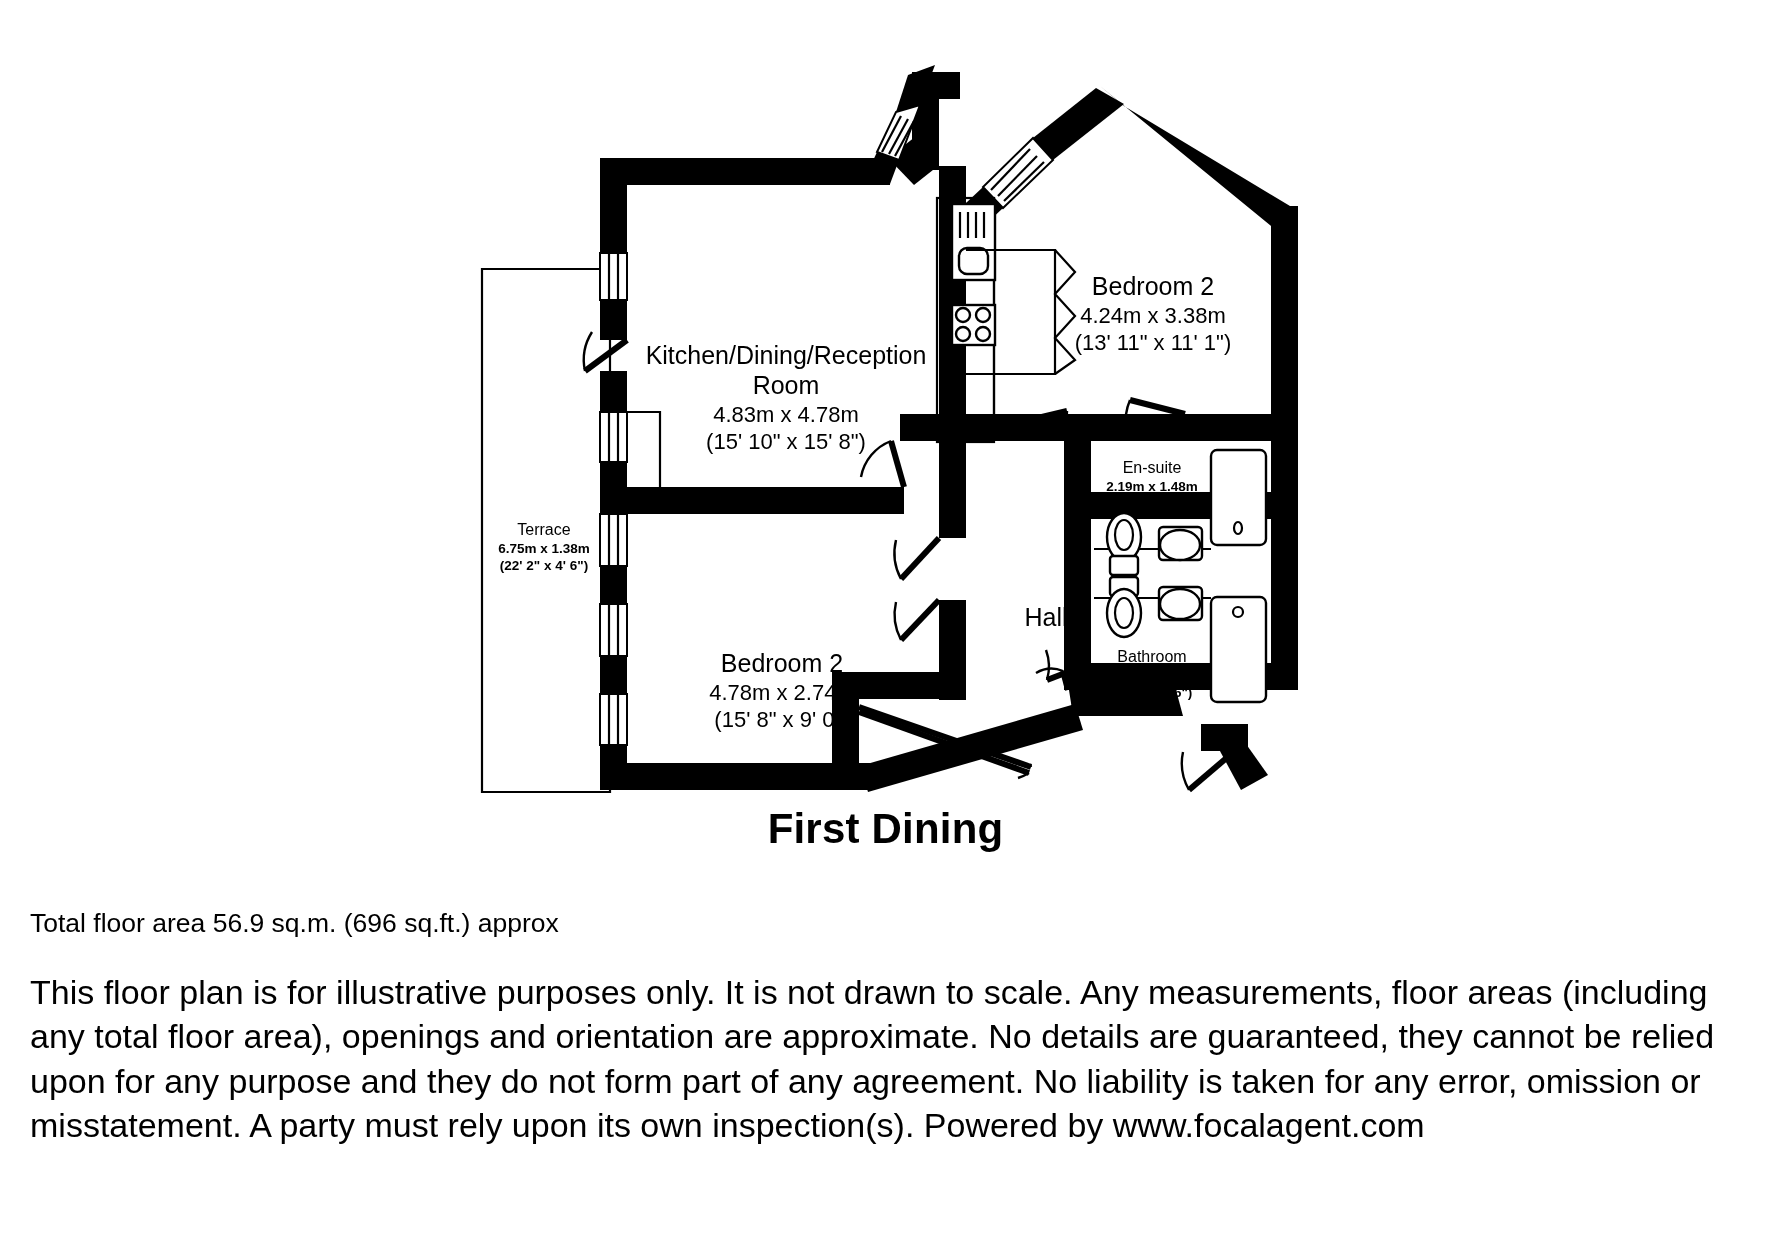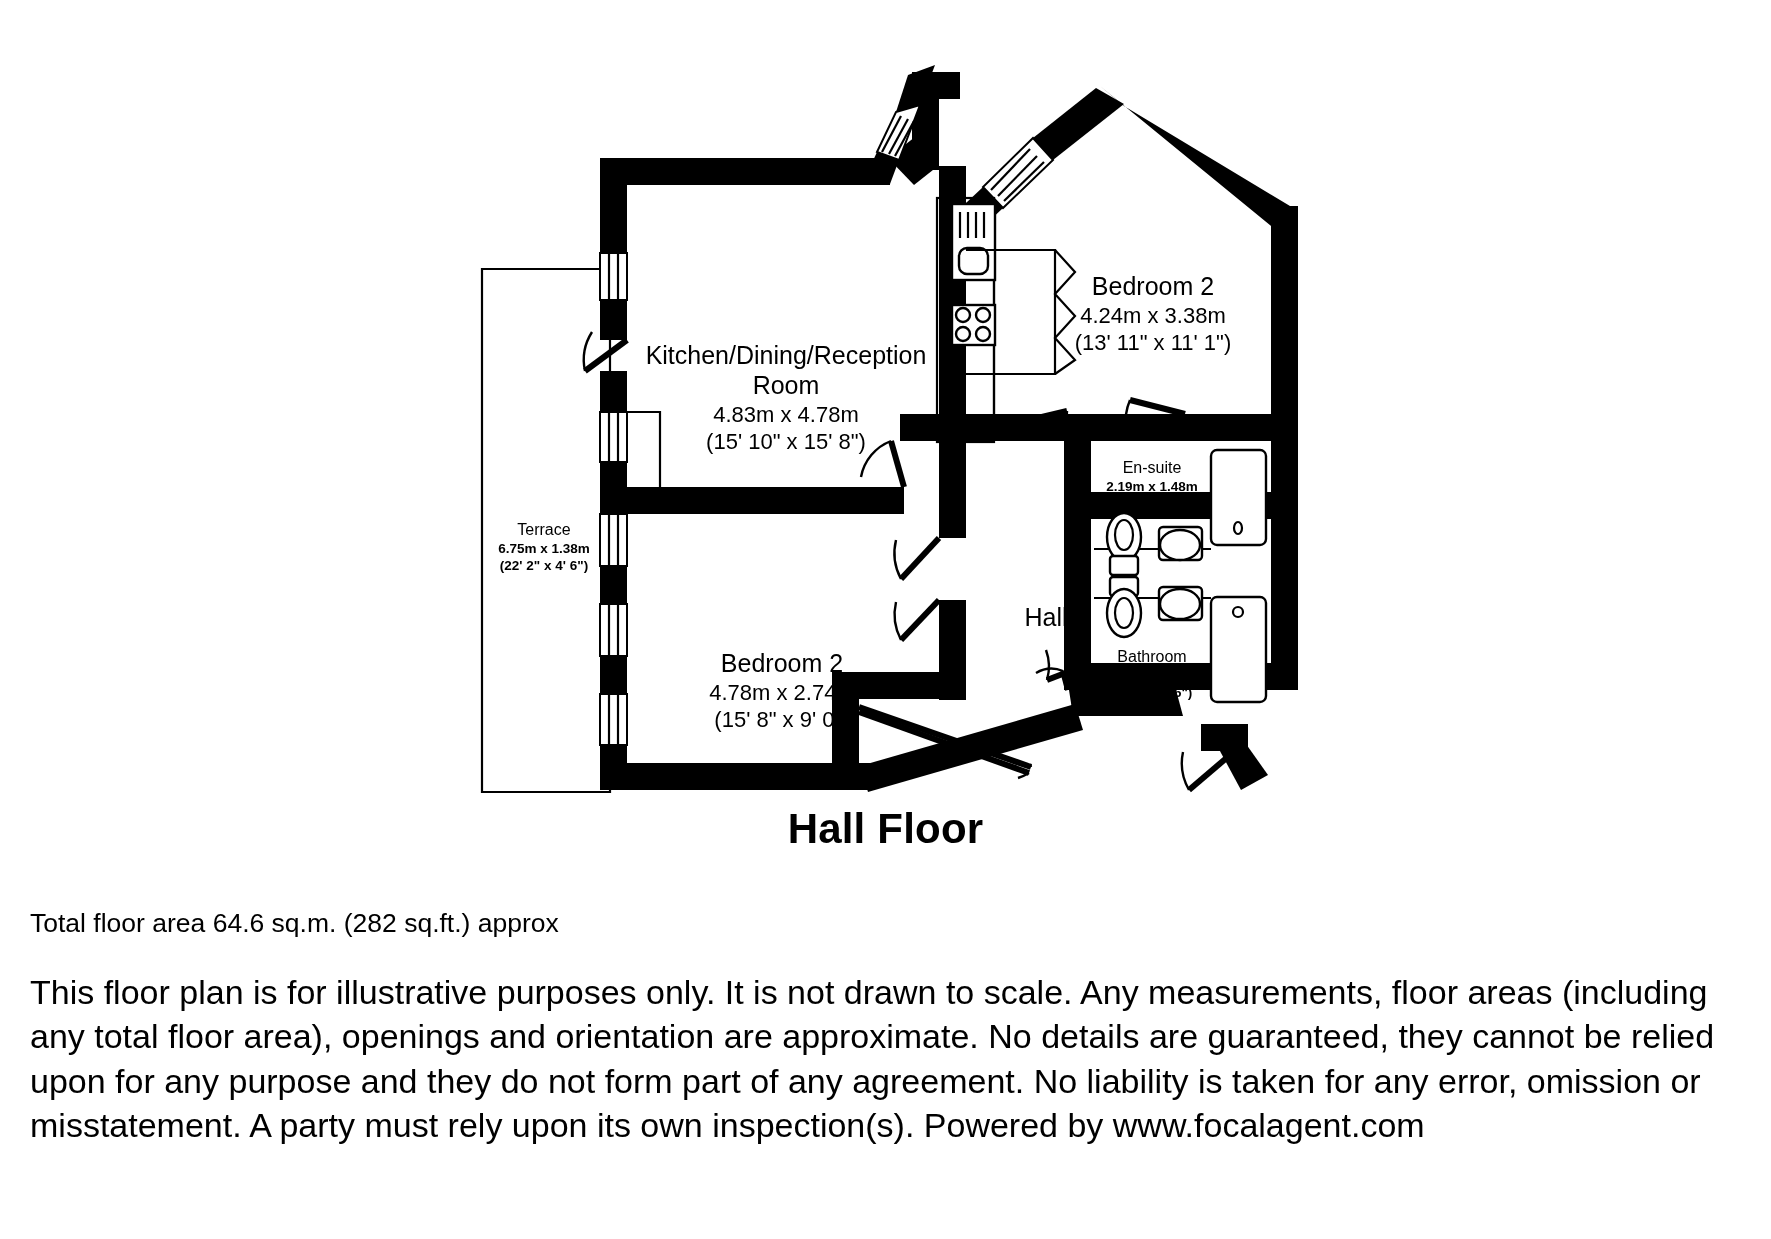--- a/index.html
+++ b/index.html
@@ -383,18 +383,18 @@
 
     <g>
       <text class="hall-name" x="1046" y="626">Hall</text>
     </g>
 
   </g>
 
 </svg>
 </div>
 
-<div class="floor-title">Hall Floor</div>
+<div class="floor-title">First Dining</div>
 
 <div id="footer">
-  <p id="total-area">Total floor area 64.6 sq.m. (282 sq.ft.) approx</p>
+  <p id="total-area">Total floor area 56.9 sq.m. (696 sq.ft.) approx</p>
   <p id="disclaimer">This floor plan is for illustrative purposes only. It is not drawn to scale. Any measurements, floor areas (including any total floor area), openings and orientation are approximate. No details are guaranteed, they cannot be relied upon for any purpose and they do not form part of any agreement. No liability is taken for any error, omission or misstatement. A party must rely upon its own inspection(s). Powered by www.focalagent.com</p>
 </div>
 
 </body></html>

